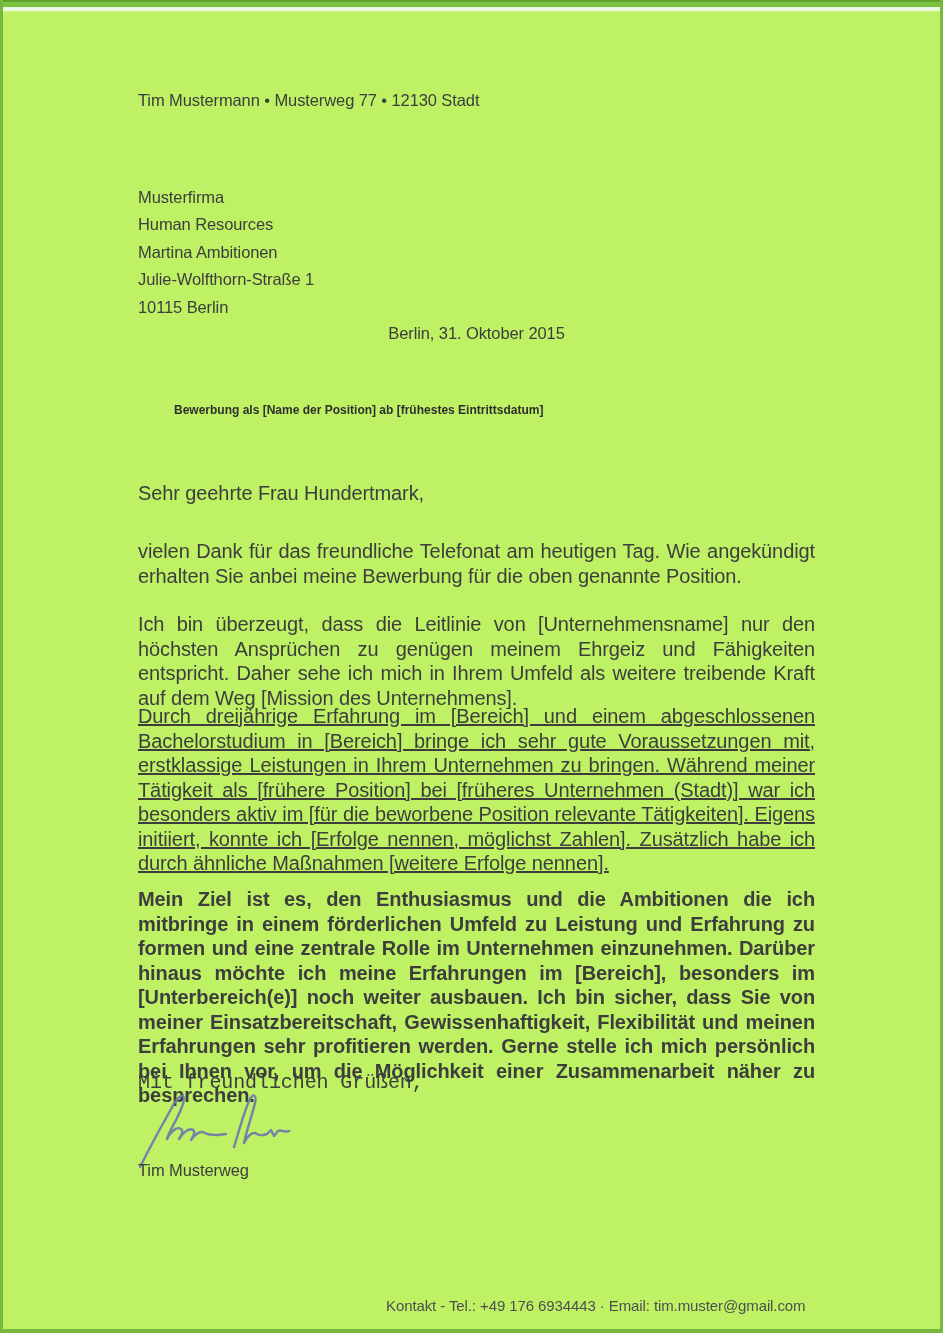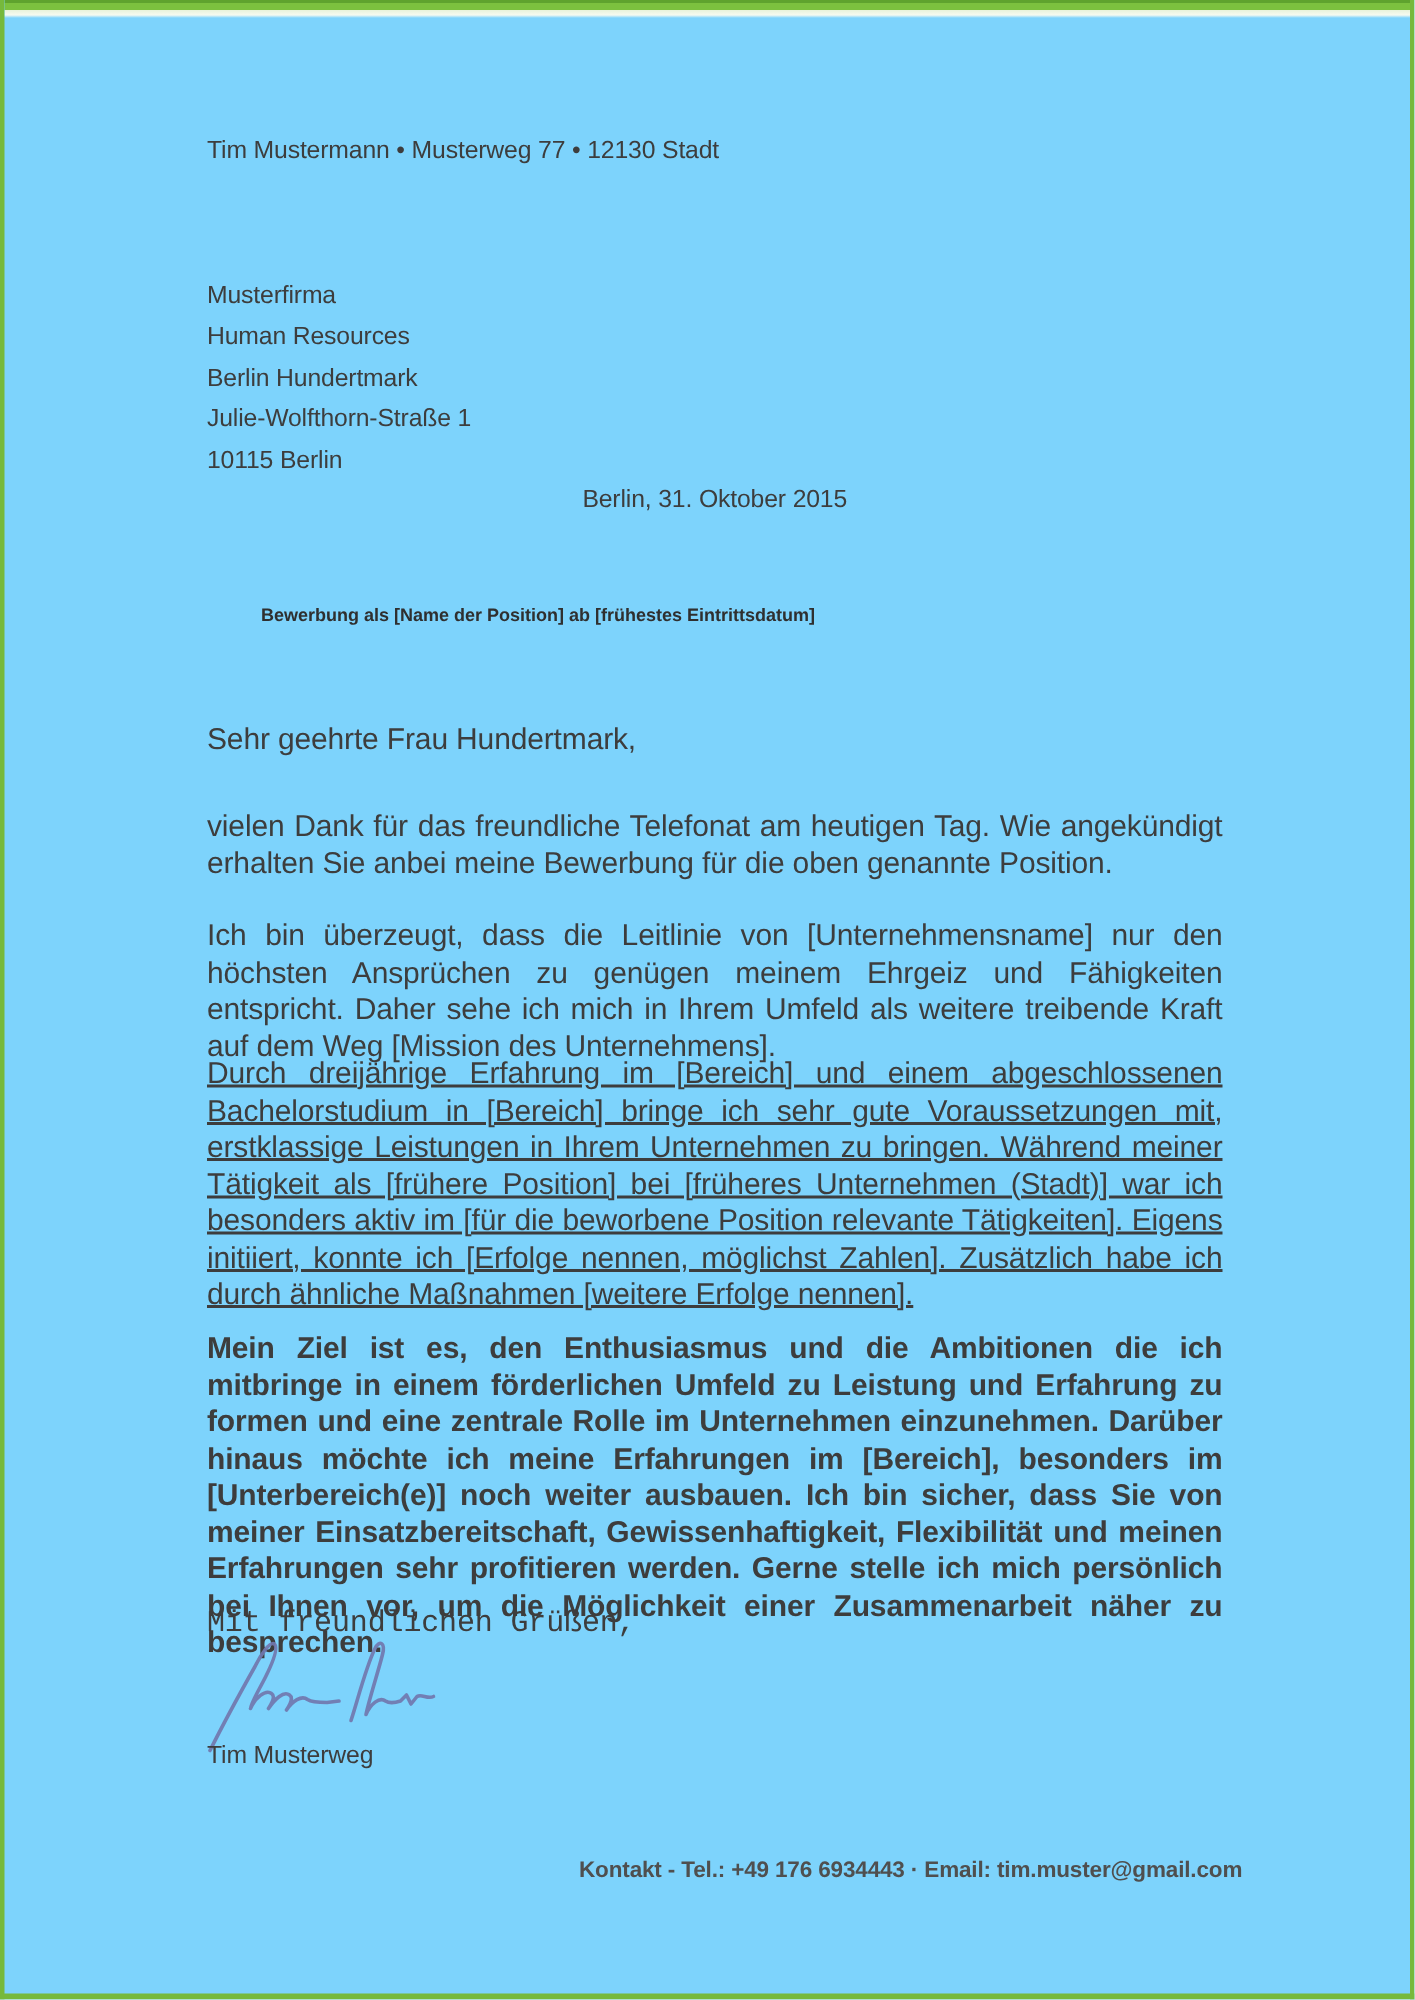--- a/index.html
+++ b/index.html
@@ -6,21 +6,21 @@
     margin: 0;
     padding: 0;
     background: #ffffff;
     font-family: "Liberation Sans", sans-serif;
   }
   .page {
     position: relative;
     width: 943px;
     height: 1333px;
     box-sizing: border-box;
-    background: #7dd3fc;
+    background: #bef264;
     border-left: 3px solid #76b93c;
     border-right: 3px solid #76b93c;
     border-bottom: 4px solid #76b93c;
     overflow: hidden;
     color: #3d3d3d;
   }
   .topbar {
     position: absolute;
     top: 0; left: 0; right: 0;
     height: 12px;
@@ -73,40 +73,39 @@
   .p2 { top: 612px; }
   .p3 { top: 704px; text-decoration: underline; }
   .p4 { top: 887px; font-weight: bold; }
   .closing { left: 135px; top: 1071px; font-family: Liberation Mono, monospace; }
   .signature-wrap {
     left: 131px; top: 1083px;
     width: 160px; height: 88px;
   }
   .signer-name { left: 135px; top: 1158px; font-size: 16.5px; }
   .footer {
-    left: 383px; top: 1238px;
+    left: 383px; top: 1297px;
     font-size: 15px;
     color: #4f4f4f;
     letter-spacing: -0.1px;
     white-space: nowrap;
-    font-weight: bold;
   }
 </style>
 </head>
 <body>
 
 <div class="page">
   <div class="topbar"></div>
 
   <div class="abs txt sender">Tim Mustermann • Musterweg 77 • 12130 Stadt</div>
 
   <div class="abs txt recipient">
     <div>Musterfirma</div>
     <div>Human Resources</div>
-    <div>Berlin Hundertmark</div>
+    <div>Martina Ambitionen</div>
     <div>Julie-Wolfthorn-Straße 1</div>
     <div>10115 Berlin</div>
   </div>
 
   <div class="abs txt dateline">Berlin, 31. Oktober 2015</div>
 
   <div class="abs subject">Bewerbung als [Name der Position] ab [frühestes Eintrittsdatum]</div>
 
   <div class="abs txt salutation">Sehr geehrte Frau Hundertmark,</div>
 

